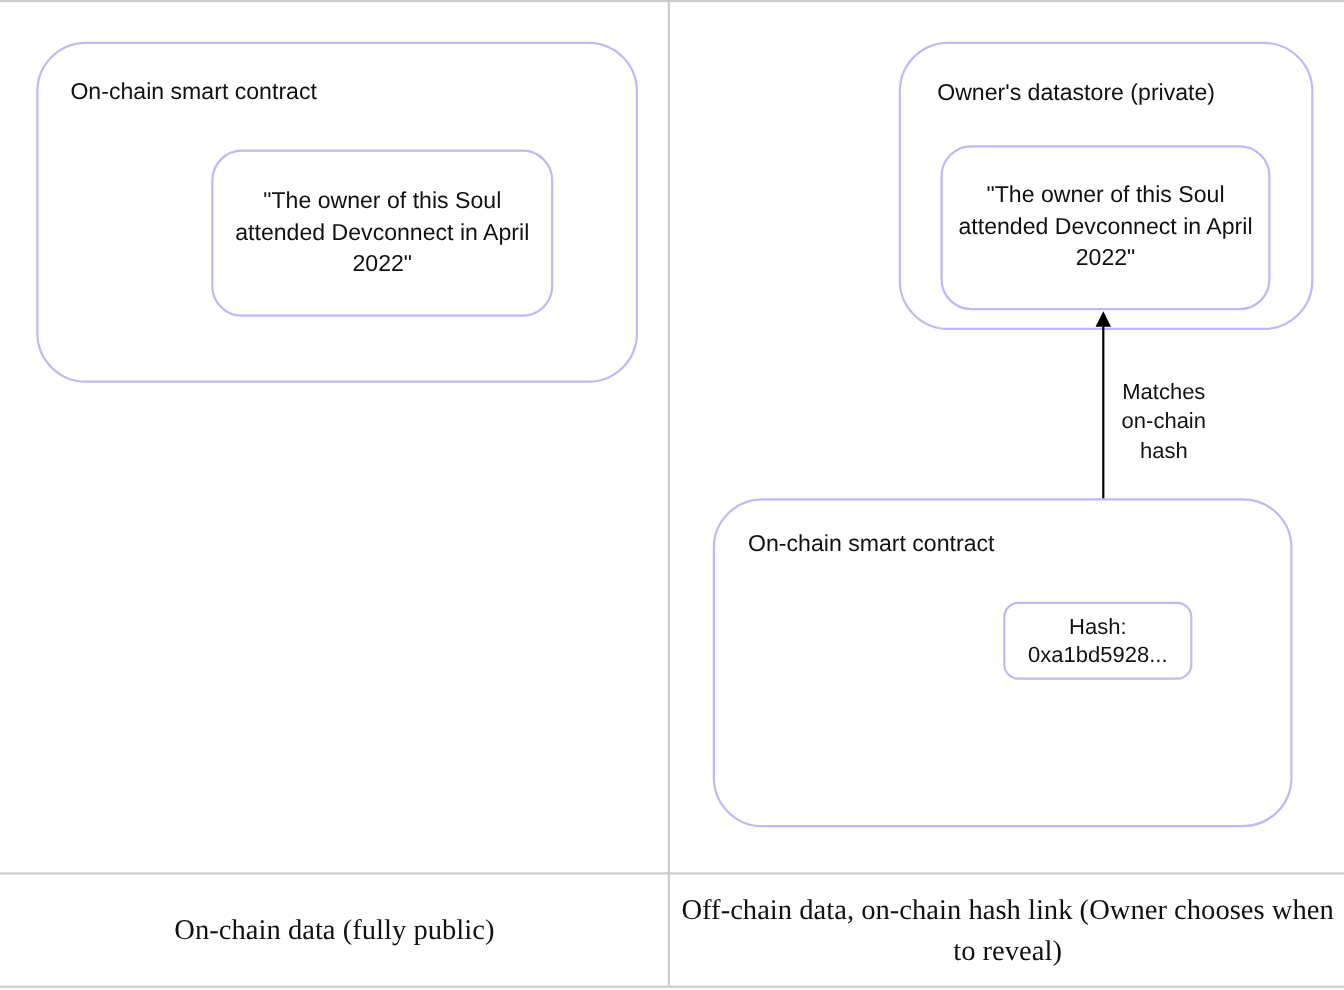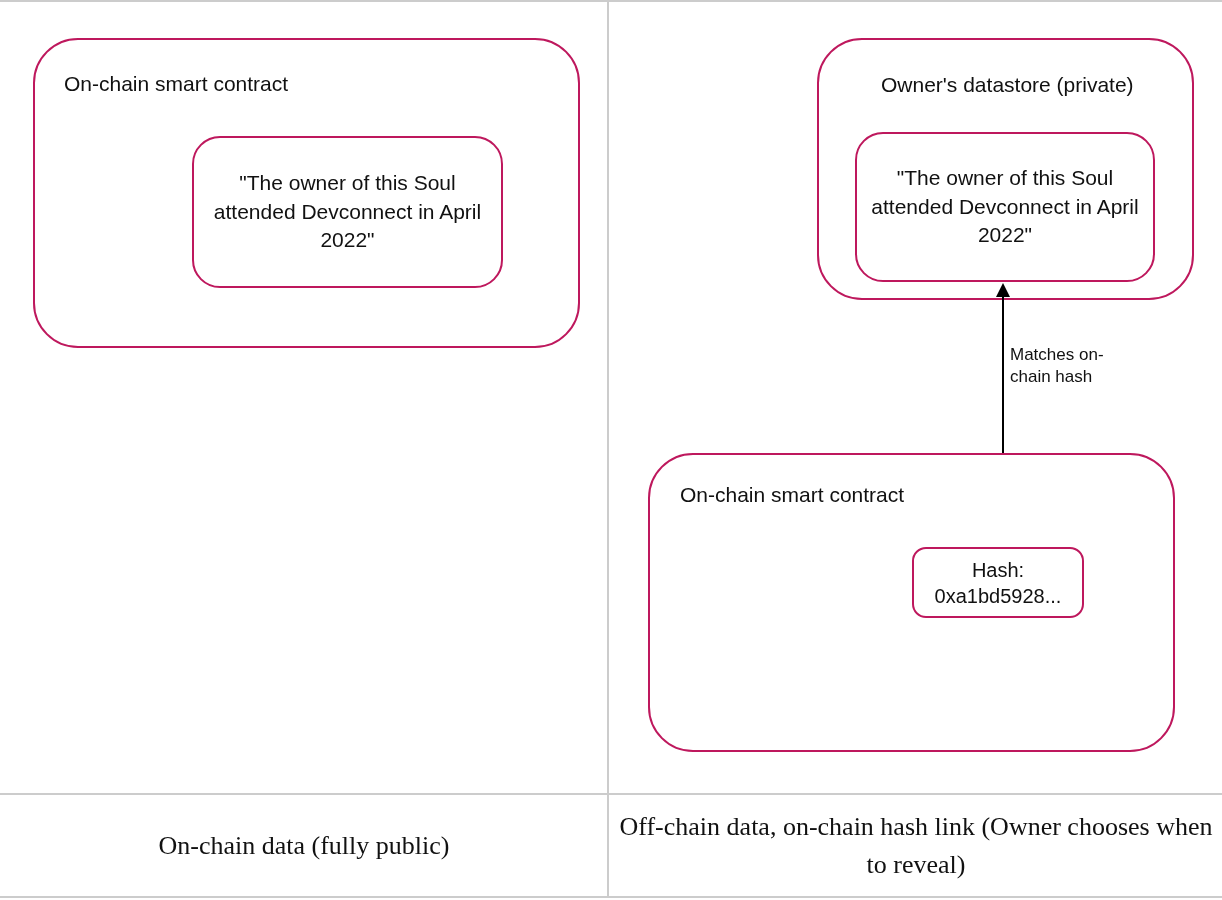--- a/index.html
+++ b/index.html
@@ -22,21 +22,21 @@
     background: #cccccc;
   }
   #top-border    { left: 0;   top: 0;   width: 1222px; height: 2px; }
   #col-divider   { left: 607px; top: 0; width: 2px;    height: 897px; }
   #row-divider   { left: 0;   top: 793px; width: 1222px; height: 2px; }
   #bottom-border { left: 0;   top: 896px; width: 1222px; height: 2px; }
 
   
   .node {
     position: absolute;
-    border: 2px solid #be185d;
+    border: 2px solid #c4b5fd;
     background: #ffffff;
     box-sizing: border-box;
   }
   .outer-node { border-radius: 45px; }
   .inner-node {
     border-radius: 28px;
     display: flex;
     align-items: center;
     justify-content: center;
     text-align: center;
@@ -83,22 +83,22 @@
     border-bottom: 14px solid #000000;
   }
   #arrowhead-down {
     left: 996px; top: 532px;
     border-top: 14px solid #000000;
   }
   #arrow-label {
     position: absolute;
     left: 1010px; top: 344px;
     width: 96px;
-    text-align: left;
-    font-size: 17px;
+    text-align: center;
+    font-size: 20px;
     line-height: 1.32;
   }
 
   
   .caption-cell {
     position: absolute;
     top: 795px;
     height: 101px;
     display: flex;
     align-items: center;
@@ -123,21 +123,21 @@
   <div class="gridline" id="bottom-border"></div>
 
   <div class="node outer-node" id="left-outer">
     <span class="node-label" style="left:29px; top:32px;">On-chain smart contract</span>
   </div>
   <div class="node inner-node" id="left-inner">
     <span>"The owner of this Soul attended Devconnect in April 2022"</span>
   </div>
 
   <div class="node outer-node" id="ds-outer">
-    <span class="node-label" style="left:33px; top:33px;margin-left:29px;">Owner's datastore (private)</span>
+    <span class="node-label" style="left:33px; top:33px;">Owner's datastore (private)</span>
   </div>
   <div class="node inner-node" id="ds-inner">
     <span>"The owner of this Soul attended Devconnect in April 2022"</span>
   </div>
 
   <div id="arrow-line"></div>
   <div class="arrowhead" id="arrowhead-up"></div>
   <div class="arrowhead" id="arrowhead-down"></div>
   <div id="arrow-label">Matches on-chain hash</div>
 

